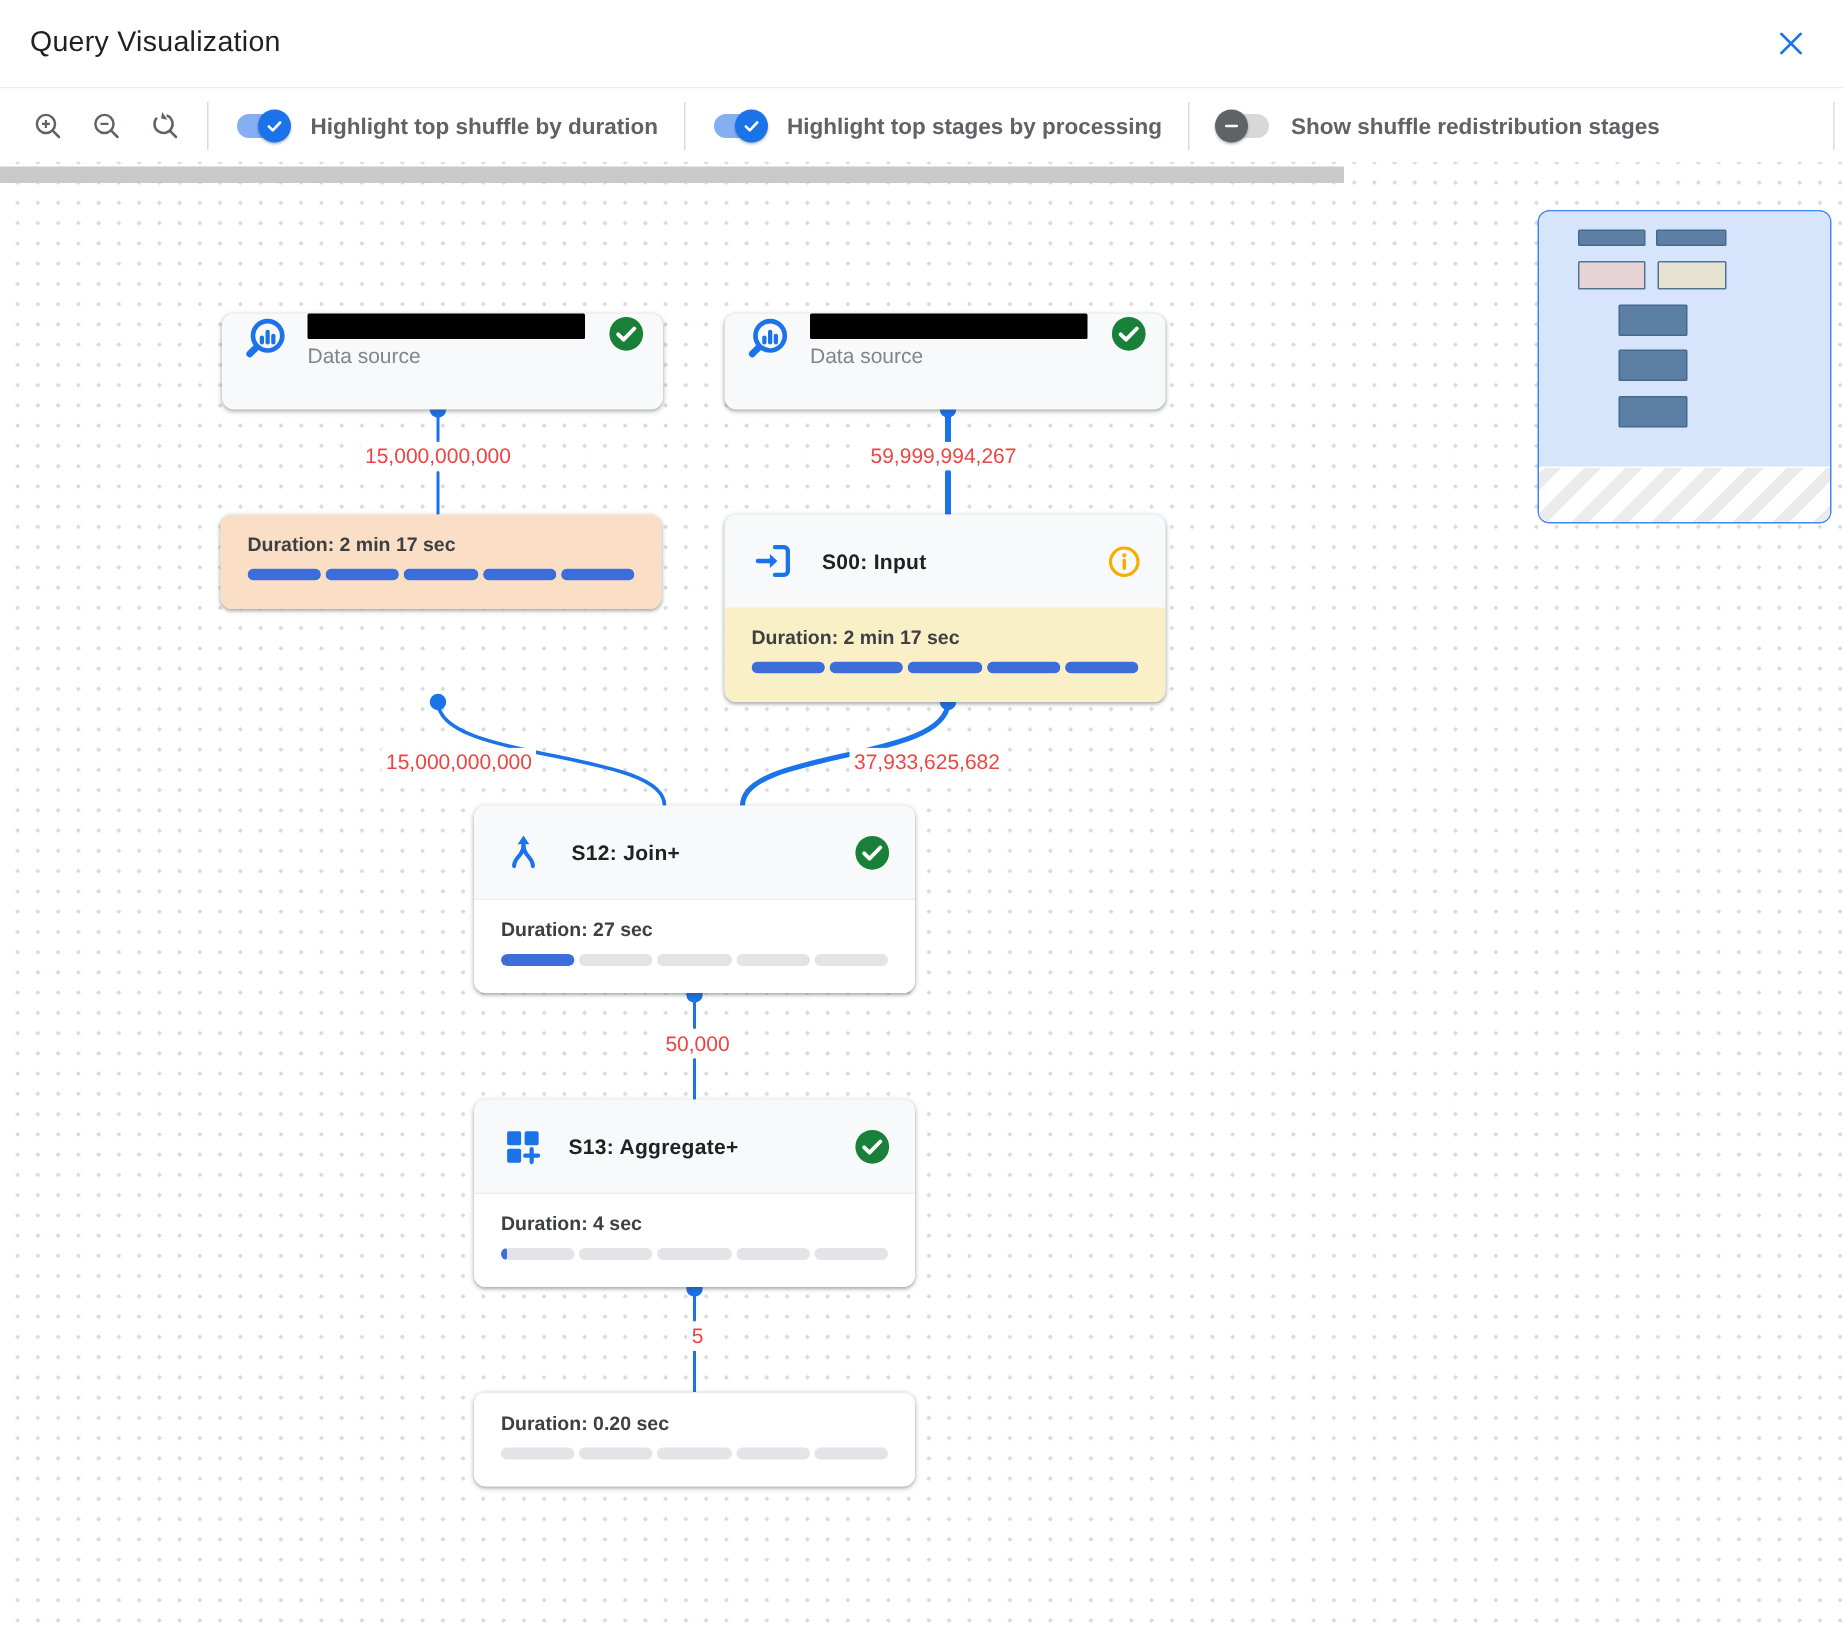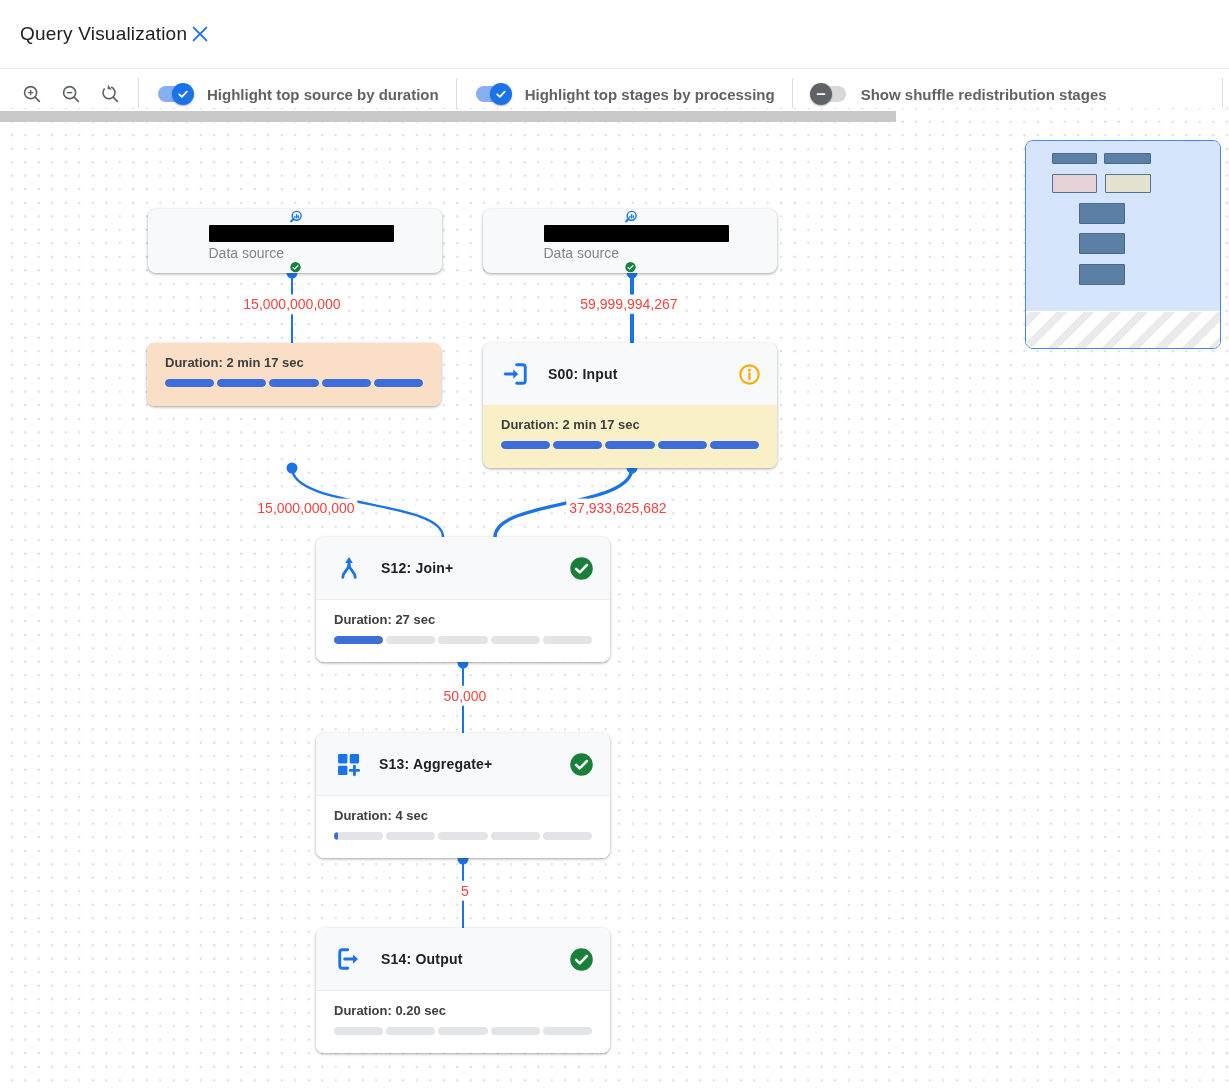--- a/index.html
+++ b/index.html
@@ -4,21 +4,21 @@
 <style>
   * { box-sizing: border-box; }
   html,body { margin:0; padding:0; }
   body {
     width:1229px; height:1090px; overflow:hidden; position:relative;
     background:#fff; font-family:"Liberation Sans", sans-serif; color:#202124;
   }
 
   
   .titlebar {
-    height:69px; display:flex; align-items:center; 
+    height:59px; display:flex; align-items:center; justify-content:space-between;
     padding:0 22px 0 20px; border-bottom:1px solid #e8eaed; background:#fff;
   }
   .titlebar h1 { font-size:19px; font-weight:400; margin:0; color:#202124; letter-spacing:.2px; }
   .close-btn { width:26px; height:26px; display:flex; align-items:center; justify-content:center; cursor:pointer; }
 
   
   .toolbar {
     height:51px; display:flex; align-items:center; background:#fff;
     border-bottom:1px solid #e8eaed;
   }
@@ -56,21 +56,21 @@
     position:absolute; transform:translate(-50%,-50%); font-size:14px; color:#ef4444;
     background:#ffffff; padding:1px 3px; white-space:nowrap; line-height:1.2;
   }
 
   
   .card {
     position:absolute; border-radius:8px; background:#f8f9fa;
     box-shadow:0 1px 2px rgba(60,64,67,.3), 0 1px 3px 1px rgba(60,64,67,.15);
     cursor:pointer;
   }
-  .ds-card { width:294px; height:64px; display:flex; align-items:center; padding:0 11px 0 12px;flex-direction:column; }
+  .ds-card { width:294px; height:64px; display:flex; padding:0 11px 0 12px; }
   .ds-main { flex:1; margin-left:11px; min-width:0; }
   .redacted { width:185px; height:17px; background:#000; border-radius:1px; }
   .ds-sub { margin-top:3px; font-size:14px; color:#80868b; }
 
   .stage-card { width:294px; overflow:hidden; }
   .stage-header { height:62px; display:flex; align-items:center; padding:0 15px 0 18px; background:#f8f9fa; }
   .stage-title { flex:1; margin-left:17px; font-size:14px; font-weight:700; color:#202124; letter-spacing:.2px; }
   .duration { height:63px; padding:12px 18px 0; }
   .duration.white { background:#fff; border-top:1px solid #ebedef; }
   .duration.peach { background:#fbdec6; }
@@ -136,21 +136,21 @@
 
   <div class="toggle-group">
     <div class="switch on">
       <div class="track"></div>
       <div class="thumb">
         <svg width="14" height="14" viewBox="0 0 24 24">
           <path d="M5.5 12.5 L10 17 L18.5 8" stroke="#fff" stroke-width="3" fill="none" stroke-linecap="round" stroke-linejoin="round"></path>
         </svg>
       </div>
     </div>
-    <span class="toggle-label">Highlight top source by duration</span>
+    <span class="toggle-label">Highlight top shuffle by duration</span>
   </div>
   <div class="tdiv"></div>
 
   <div class="toggle-group">
     <div class="switch on">
       <div class="track"></div>
       <div class="thumb">
         <svg width="14" height="14" viewBox="0 0 24 24">
           <path d="M5.5 12.5 L10 17 L18.5 8" stroke="#fff" stroke-width="3" fill="none" stroke-linecap="round" stroke-linejoin="round"></path>
         </svg>
@@ -361,32 +361,20 @@
             <div class="seg-fill" style="width: 0%;"></div>
           </div>
         <div class="seg">
             <div class="seg-fill" style="width: 0%;"></div>
           </div>
       </div>
     </div>
   </div>
 
   <div class="card stage-card" style="left:316px; top:820px;">
-    <div class="stage-header">
-      <svg width="30" height="30" viewBox="0 0 24 24">
-        <path d="M11 4.6 H6.7 A2.1 2.1 0 0 0 4.6 6.7 V17.3 A2.1 2.1 0 0 0 6.7 19.4 H11" stroke="#1a73e8" stroke-width="2.3" fill="none" stroke-linecap="round"></path>
-        <path d="M8.6 12 H16.4" stroke="#1a73e8" stroke-width="2.3" stroke-linecap="round"></path>
-        <path d="M15.2 8.3 L19.2 12 L15.2 15.7 Z" fill="#1a73e8"></path>
-      </svg>
-      <span class="stage-title">S14: Output</span>
-      <svg width="27" height="27" viewBox="0 0 24 24">
-        <circle cx="12" cy="12" r="10" fill="#188038"></circle>
-        <path d="M7.2 12.3 L10.4 15.5 L16.8 8.9" stroke="#fff" stroke-width="2.3" fill="none" stroke-linecap="round" stroke-linejoin="round"></path>
-      </svg>
-    </div>
     <div class="duration white">
       <div class="duration-label">Duration: 0.20 sec</div>
       <div class="bar">
         <div class="seg">
             <div class="seg-fill" style="width: 0%;"></div>
           </div>
         <div class="seg">
             <div class="seg-fill" style="width: 0%;"></div>
           </div>
         <div class="seg">

